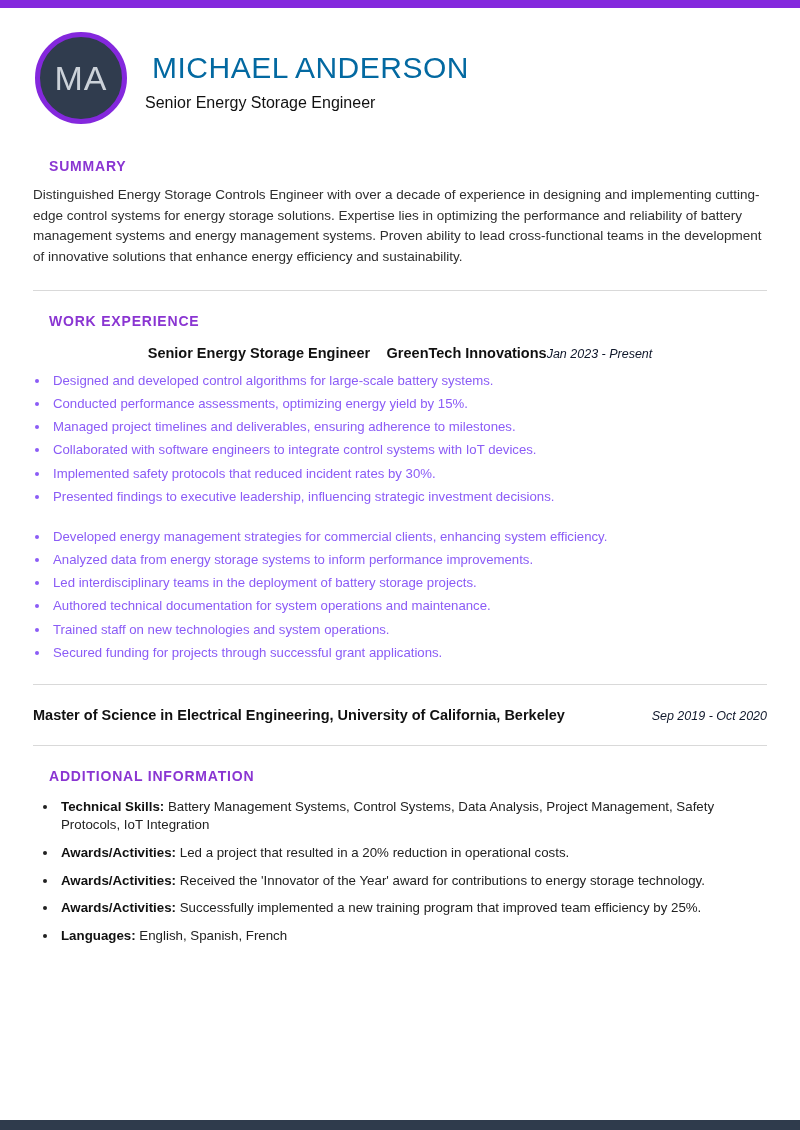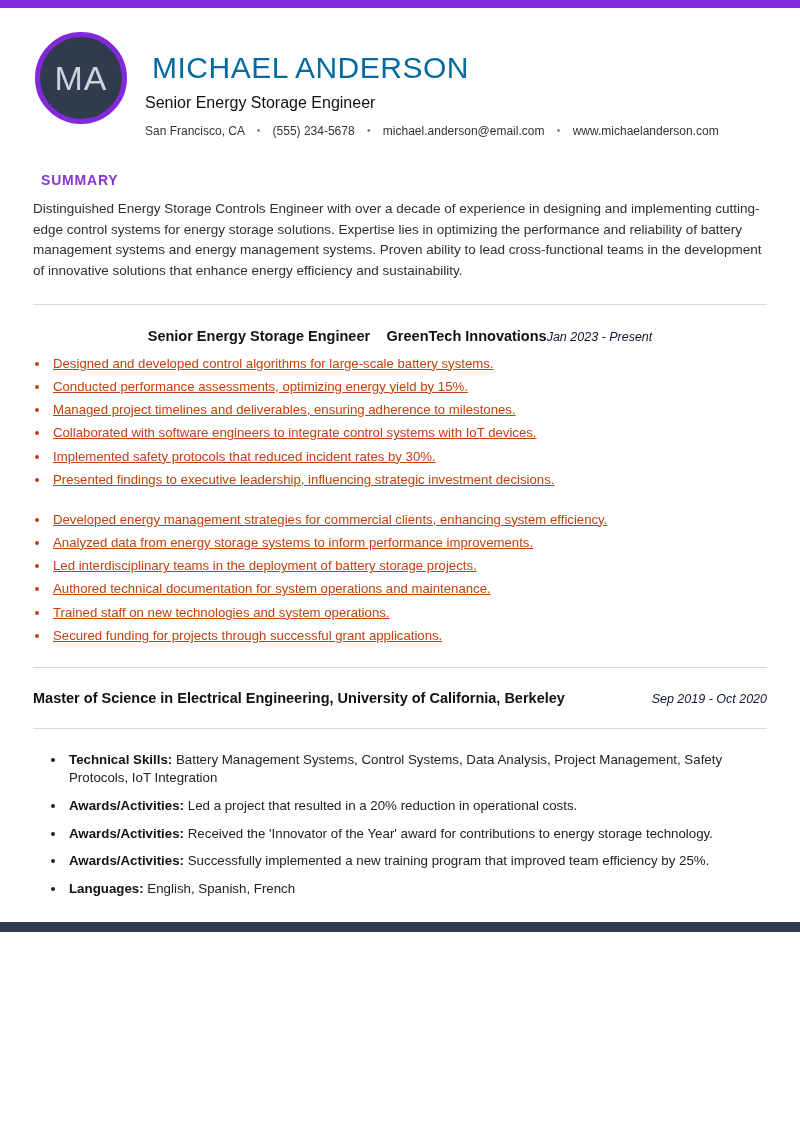--- a/index.html
+++ b/index.html
@@ -2,21 +2,21 @@
 <html><head>
 <meta charset="utf-8">
 <style>
   * { box-sizing: border-box; }
   html, body { margin: 0; padding: 0; background: #ffffff; }
   body { font-family: "Liberation Sans", sans-serif; color: #2d2d2d; }
 
   .page {
     position: relative;
     width: 800px;
-    height: 932px;
+    height: 1130px;
     margin: 0 auto;
     background: #ffffff;
     overflow: hidden;
   }
 
   .top-bar {
     height: 8px;
     width: 100%;
     background: #8428dd;
   }
@@ -75,21 +75,21 @@
     margin: 0 9px;
     color: #7a7a7a;
     font-size: 10px;
     vertical-align: 1px;
   }
 
   
   .content { padding: 0 33px; }
 
   .section-heading {
-    margin: 0 0 11px 8px;
+    margin: 0 0 11px 16px;
     font-size: 14px;
     font-weight: 700;
     letter-spacing: 0.8px;
     color: #8a35d2;
   }
 
   .summary-section { margin-top: 34px; }
   .summary-text {
     margin: 0;
     font-size: 13.5px;
@@ -127,42 +127,41 @@
 
   ul.bullets {
     margin: 0;
     padding-left: 17px;
     list-style: disc;
   }
   ul.bullets li {
     font-size: 13.2px;
     line-height: 1.27;
     margin-bottom: 6.5px;
-    color: #c2410c;
+    color: #8b5cf6;
     padding-left: 3px;
-    text-decoration: underline;
   }
   ul.bullets li:last-child { margin-bottom: 0; }
 
   .education-section .section-heading { margin-bottom: 15px; }
   .edu-row {
     display: flex;
     justify-content: space-between;
     align-items: baseline;
     text-align: center;
   }
   .edu-degree {
     font-size: 14.5px;
     font-weight: 700;
     color: #111111;
   }
 
   .additional-section .section-heading { margin-bottom: 14px; }
   ul.info-list {
-    margin: 16px;
+    margin: 8px;
     padding-left: 17px;
     list-style: disc;
   }
   ul.info-list li {
     font-size: 13.3px;
     line-height: 1.4;
     margin-bottom: 9px;
     color: #222222;
     padding-left: 3px;
   }
@@ -175,42 +174,34 @@
 
   <div class="top-bar"></div>
 
   <header class="header">
     <div class="avatar">
       <span>MA</span>
     </div>
     <div class="header-text">
       <h1 class="person-name">MICHAEL ANDERSON</h1>
       <div class="person-title">Senior Energy Storage Engineer</div>
-      <div class="contact-line">
-        <span>San Francisco, CA</span>
-        <span class="dot">•</span>
-        <span>(555) 234-5678</span>
-        <span class="dot">•</span>
-        <span>michael.anderson@email.com</span>
-        <span class="dot">•</span>
-        <span>www.michaelanderson.com</span>
-      </div>
     </div>
   </header>
 
   <main class="content">
 
     <section class="summary-section">
       <h2 class="section-heading">SUMMARY</h2>
       <p class="summary-text">Distinguished Energy Storage Controls Engineer with over a decade of experience in designing and implementing cutting-edge control systems for energy storage solutions. Expertise lies in optimizing the performance and reliability of battery management systems and energy management systems. Proven ability to lead cross-functional teams in the development of innovative solutions that enhance energy efficiency and sustainability.</p>
     </section>
 
     <hr class="divider">
 
     <section class="work-section">
+      <h2 class="section-heading">WORK EXPERIENCE</h2>
 
       <div class="job">
         <div class="job-header">
           <div class="job-titles">
             <span class="job-role">Senior Energy Storage Engineer</span>
             <span class="job-company">GreenTech Innovations</span>
           </div>
           <span class="job-dates">Jan 2023 - Present</span>
         </div>
         <ul class="bullets">
@@ -240,20 +231,21 @@
     <section class="education-section">
       <div class="edu-row">
         <span class="edu-degree">Master of Science in Electrical Engineering, University of California, Berkeley</span>
         <span class="job-dates">Sep 2019 - Oct 2020</span>
       </div>
     </section>
 
     <hr class="divider">
 
     <section class="additional-section">
+      <h2 class="section-heading">ADDITIONAL INFORMATION</h2>
       <ul class="info-list">
         <li>
           <b>Technical Skills:</b>
           <span>Battery Management Systems, Control Systems, Data Analysis, Project Management, Safety Protocols, IoT Integration</span>
         </li>
         <li>
           <b>Awards/Activities:</b>
           <span>Led a project that resulted in a 20% reduction in operational costs.</span>
         </li>
         <li>

